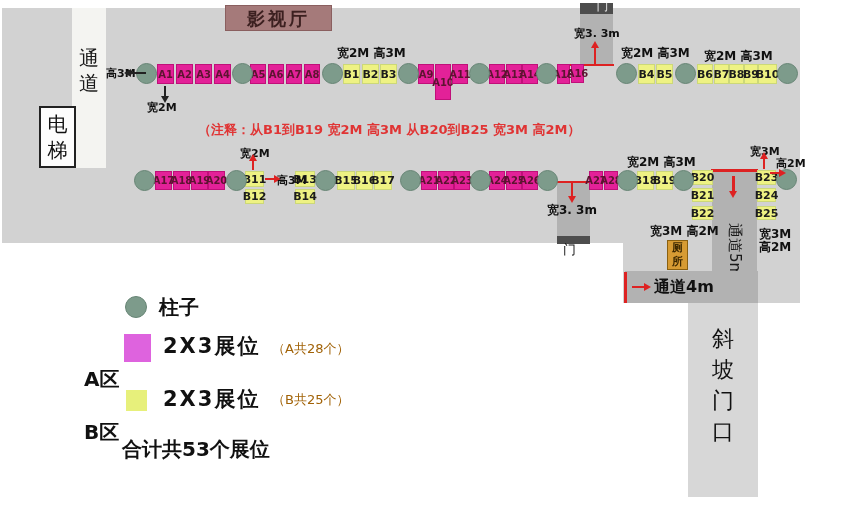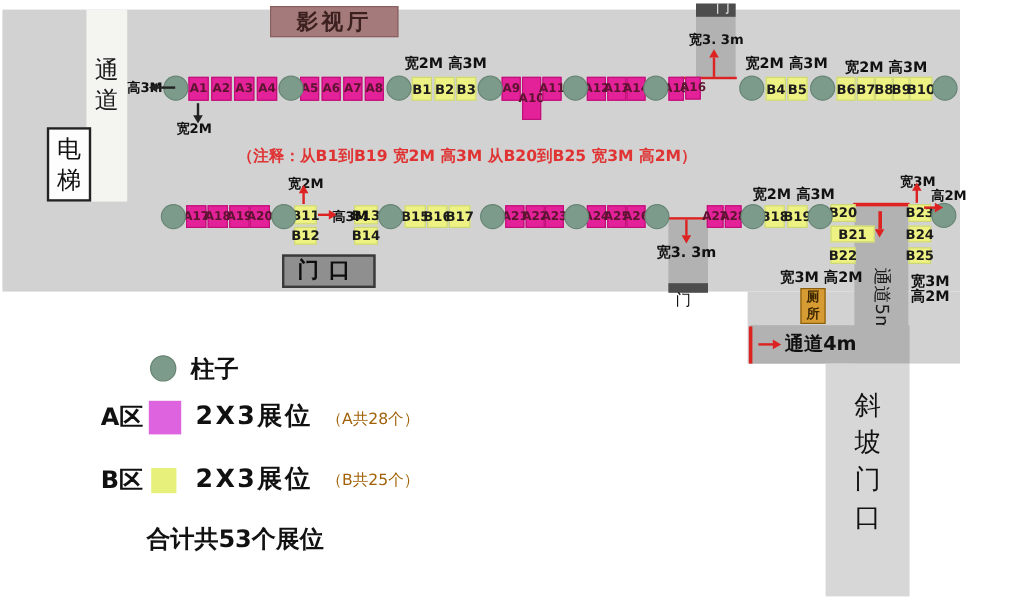--- a/index.html
+++ b/index.html
@@ -54,21 +54,21 @@
   .tri.down{border-top:7px solid #222;border-bottom:none;}
   .tri.left{border-right:7px solid #222;border-left:none;}
   .tri.right{border-left:7px solid #222;border-right:none;}
   .tri.red.up{border-bottom-color:var(--red);}
   .tri.red.down{border-top-color:var(--red);}
   .tri.red.right{border-left-color:var(--red);}
 
   
   .legend-circle{left:125px;top:296px;width:22px;height:22px;border-radius:50%;background:var(--pillar);border:1px solid #678575;}
   .legend-pillar-label{left:159px;top:294px;font-size:20px;font-weight:bold;color:#111;}
-  .legend-zone{font-size:20px;color:#111;font-weight:bold;}
+  .legend-zone{font-size:20px;color:#111;font-weight:bold;margin-top:32px;}
   .legend-sq-a{left:124px;top:334px;width:27px;height:28px;background:#de63de;}
   .legend-sq-b{left:126px;top:390px;width:21px;height:21px;background:#e7f07b;}
   .legend-booth{font-size:21px;font-weight:bold;color:#111;letter-spacing:2px;}
   .legend-count{font-size:13px;font-weight:normal;color:#a16207;}
   .legend-total{left:122px;top:436px;font-size:20px;font-weight:bold;color:#111;}
 </style>
 </head>
 <body>
 
 <div id="stage" style="--floor: #d2d2d2; --cdark: #b2b2b2; --ba: #e32198; --bb: #eef283; --pillar: #7d9b8b; --red: #dd2222;">
@@ -110,21 +110,20 @@
   <div class="ln red" style="left:632px;top:286px;width:13px;height:2px;"></div>
   <div class="tri red right" style="left:644px;top:283px;"></div>
   <div class="corridor4-label" style="left: 654px; top: 277px;">通道4m</div>
 
   <div class="slope">斜
 坡
 门
 口</div>
   <div class="toilet">厕
 所</div>
-  <div class="gate">门口</div>
 
   <div id="booth-layer" style="left:0;top:0;width:851px;height:509px;">
       <div class="booth a" style="left: 157px; top: 64px; width: 17px; height: 20px;">A1</div>
       <div class="booth a" style="left: 176px; top: 64px; width: 17px; height: 20px;">A2</div>
       <div class="booth a" style="left: 195px; top: 64px; width: 17px; height: 20px;">A3</div>
       <div class="booth a" style="left: 214px; top: 64px; width: 17px; height: 20px;">A4</div>
       <div class="booth a" style="left: 250px; top: 64px; width: 16px; height: 20px;">A5</div>
       <div class="booth a" style="left: 268px; top: 64px; width: 16px; height: 20px;">A6</div>
       <div class="booth a" style="left: 286px; top: 64px; width: 16px; height: 20px;">A7</div>
       <div class="booth a" style="left: 304px; top: 64px; width: 16px; height: 20px;">A8</div>
@@ -161,21 +160,21 @@
       <div class="booth b" style="left: 245px; top: 171px; width: 19px; height: 16px;">B11</div>
       <div class="booth b" style="left: 245px; top: 189px; width: 19px; height: 15px;">B12</div>
       <div class="booth b" style="left: 295px; top: 171px; width: 20px; height: 16px;">B13</div>
       <div class="booth b" style="left: 295px; top: 189px; width: 20px; height: 15px;">B14</div>
       <div class="booth b" style="left: 337px; top: 171px; width: 18px; height: 19px; text-align: center;">B15</div>
       <div class="booth b" style="left: 356px; top: 171px; width: 17px; height: 19px;">B16</div>
       <div class="booth b" style="left: 374px; top: 171px; width: 18px; height: 19px;">B17</div>
       <div class="booth b" style="left: 637px; top: 171px; width: 17px; height: 19px;">B18</div>
       <div class="booth b" style="left: 656px; top: 171px; width: 17px; height: 19px;">B19</div>
       <div class="booth b" style="left: 692px; top: 170px; width: 21px; height: 15px;">B20</div>
-      <div class="booth b" style="left: 692px; top: 188px; width: 37px; height: 14px;">B21</div>
+      <div class="booth b" style="left: 692px; top: 188px; width: 21px; height: 14px;">B21</div>
       <div class="booth b" style="left: 692px; top: 206px; width: 21px; height: 14px;">B22</div>
       <div class="booth b" style="left: 757px; top: 170px; width: 19px; height: 15px;">B23</div>
       <div class="booth b" style="left: 757px; top: 188px; width: 19px; height: 14px;">B24</div>
       <div class="booth b" style="left: 757px; top: 206px; width: 19px; height: 14px;">B25</div>
       <div class="pillar" style="left: 136px; top: 63px;"></div>
       <div class="pillar" style="left: 232px; top: 63px;"></div>
       <div class="pillar" style="left: 322px; top: 63px;"></div>
       <div class="pillar" style="left: 398px; top: 63px;"></div>
       <div class="pillar" style="left: 469px; top: 63px;"></div>
       <div class="pillar" style="left: 536px; top: 63px;"></div>

